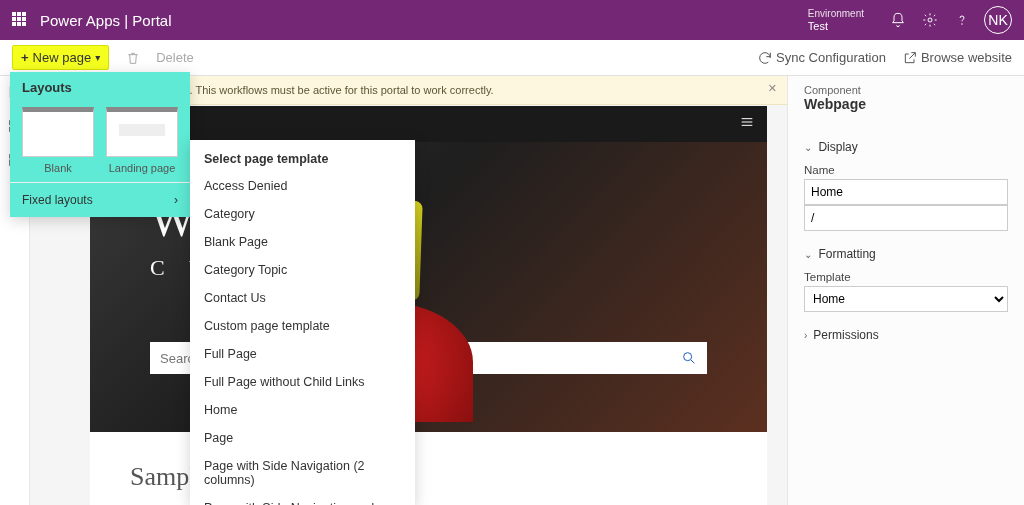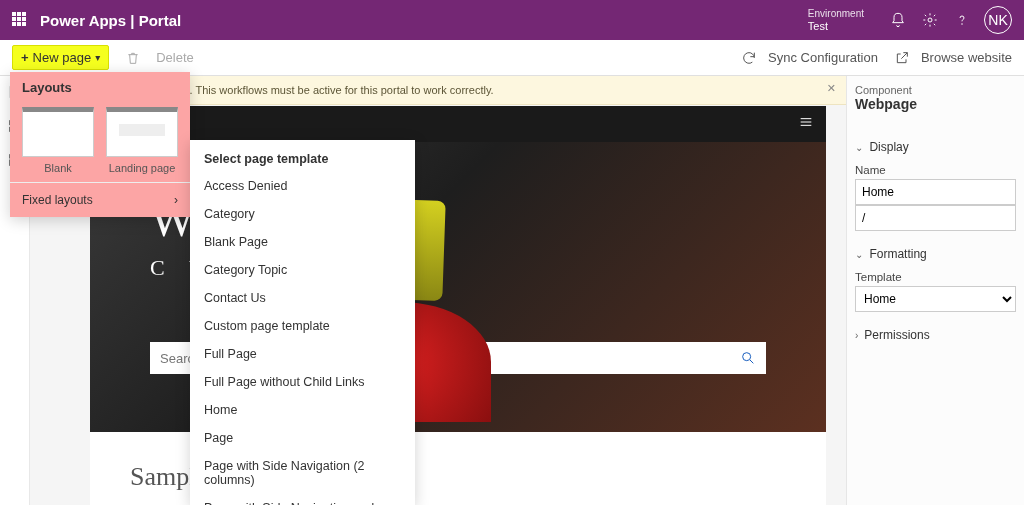--- a/index.html
+++ b/index.html
@@ -1,65 +1,65 @@
 <!DOCTYPE html>
 <html><head>
 <meta charset="utf-8">
 <style>
 *{margin:0;padding:0;box-sizing:border-box;font-family:"Segoe UI",Arial,sans-serif}
 body{width:1024px;height:505px;overflow:hidden;background:#f5f5f5;font-size:13px}
 .header{height:40px;background:#742774;color:#fff;display:flex;align-items:center;padding:0 12px}
 .header .waffle{width:16px;height:16px;margin-right:12px;display:grid;grid-template-columns:repeat(3,4px);grid-template-rows:repeat(3,4px);gap:1px}
 .header .waffle span{background:#fff}
-.header .title{font-size:15px;font-weight:700}
+.header .title{font-size:15px;font-weight:400}
 .header .spacer{flex:1}
 .header .env{font-size:11px;line-height:13px;margin-right:18px}
 .header .env .label{opacity:.85;font-size:10px}
 .header .icon-btn{width:32px;height:32px;display:flex;align-items:center;justify-content:center;cursor:pointer;color:#fff}
 .header .avatar{width:28px;height:28px;border:1px solid #fff;border-radius:50%;display:flex;align-items:center;justify-content:center;margin-left:6px;font-size:14px}
 .toolbar{height:36px;background:#fff;border-bottom:1px solid #e0e0e0;display:flex;align-items:center;padding:0 12px}
 .toolbar .new-page{background:#f5ff1e;border:1px solid #d8e000;padding:4px 8px;display:flex;align-items:center;cursor:pointer;color:#333;border-radius:2px}
 .toolbar .new-page .plus{font-weight:bold;margin-right:4px}
 .toolbar .new-page .chev{margin-left:4px;font-size:10px}
 .toolbar .delete{margin-left:16px;color:#aaa;display:flex;align-items:center;gap:15px}
 .toolbar .spacer{flex:1}
-.toolbar .sync,.toolbar .browse{margin-left:16px;color:#555;display:flex;align-items:center;gap:11px;cursor:pointer}
+.toolbar .sync,.toolbar .browse{margin-left:16px;color:#555;display:flex;align-items:center;gap:3px;cursor:pointer}
 .body-row{display:flex;height:429px}
 .leftrail{width:30px;background:#fff;border-right:1px solid #e8e8e8;display:flex;flex-direction:column;align-items:center;padding-top:8px;gap:18px}
 .leftrail .ic{width:16px;height:16px;color:#666}
 .canvas{flex:1;background:#f5f5f5;position:relative;overflow:hidden}
 .warning{position:absolute;left:0;right:0;top:0;background:#fdf7df;color:#5c5536;font-size:11px;padding:8px 30px;border-bottom:1px solid #eee4c0}
 .warning .close{position:absolute;right:10px;top:6px;color:#888;cursor:pointer}
 .portal-frame{position:absolute;left:60px;right:20px;top:30px}
 .portal-header{background:#1a1a1a;color:#fff;height:36px;display:flex;align-items:center;padding:0 12px;font-size:17px;font-weight:300}
 .portal-header .burger{margin-left:auto;color:#fff}
 .hero{height:290px;background:linear-gradient(135deg,#3a3a3a 0%,#1e1e1e 40%,#5c3020 100%);position:relative;overflow:hidden}
 .hero::before{content:"";position:absolute;left:40%;top:20%;width:60px;height:100px;background:linear-gradient(180deg,#d4d020 0%,#8a8714 100%);border-radius:8px;transform:rotate(2deg)}
 .hero::after{content:"";position:absolute;left:30%;top:55%;width:180px;height:120px;background:radial-gradient(circle,#d92020 0%,#8a0f0f 100%);border-radius:50% 50% 0 0}
 .hero h1{color:#fff;font-size:48px;font-weight:300;letter-spacing:20px;padding:50px 0 8px 60px;font-family:Georgia,serif}
 .hero h2{color:#fff;font-size:22px;font-weight:300;letter-spacing:24px;padding-left:60px;font-family:Georgia,serif}
 .hero .searchbar{position:absolute;left:60px;right:60px;top:200px;height:32px;background:#fff;display:flex}
 .hero .searchbar input{flex:1;border:none;padding:0 10px;font-size:13px;outline:none}
 .hero .searchbar .sbtn{width:36px;display:flex;align-items:center;justify-content:center;color:#1a5fbf;cursor:pointer}
 .sample{background:#fff;padding:30px 40px;color:#555;font-size:26px;font-family:Georgia,serif;font-weight:300}
-.layouts-popup{position:absolute;left:10px;top:72px;width:180px;background:#fca5a5;box-shadow:0 3px 14px rgba(0,0,0,.18);z-index:30}
+.layouts-popup{position:absolute;left:10px;top:72px;width:180px;background:#5eead4;box-shadow:0 3px 14px rgba(0,0,0,.18);z-index:30}
 .layouts-popup .hdr{padding:8px 12px;font-weight:600;font-size:13px;color:#333}
 .layouts-popup .thumbs{display:flex;gap:12px;padding:4px 12px 8px}
 .layouts-popup .thumb{width:74px;text-align:center;cursor:pointer}
 .layouts-popup .thumb .box{height:50px;border:1px solid #ccc;background:#fff;border-top:5px solid #888;margin-bottom:5px;position:relative}
 .layouts-popup .thumb.landing .box::after{content:"";position:absolute;left:12px;right:12px;top:12px;height:12px;background:#eee}
 .layouts-popup .thumb .lbl{font-size:11px;color:#555}
 .layouts-popup .fixed{padding:10px 12px;border-top:1px solid #eee;display:flex;justify-content:space-between;font-size:12px;color:#333;cursor:pointer}
 .templates-popup{position:absolute;left:190px;top:140px;width:225px;background:#fff;box-shadow:0 3px 14px rgba(0,0,0,.18);z-index:40;padding:6px 0;max-height:365px;overflow:auto}
 .templates-popup .thdr{padding:6px 14px;font-weight:600;font-size:12.5px;color:#333}
 .templates-popup .item{padding:7px 14px;font-size:12.5px;color:#333;cursor:pointer}
 .statusbar{position:absolute;left:0;right:0;bottom:0;height:24px;background:#fff;border-top:1px solid #e0e0e0;display:flex;align-items:center;justify-content:flex-end;padding:0 14px;gap:14px;color:#6f3faf;font-size:12px}
 .statusbar .check{color:#6f3faf}
 .statusbar .code{color:#666;cursor:pointer}
-.right-pane{width:178px;background:#fcfcfc;border-left:1px solid #e6e6e6;padding:8px 8px;color:#333;font-size:12px;overflow:auto}
+.right-pane{width:237px;background:#fcfcfc;border-left:1px solid #e6e6e6;padding:8px 16px;color:#333;font-size:12px;overflow:auto}
 .right-pane .comp{color:#666;font-size:11px}
 .right-pane .compname{font-weight:600;font-size:14px;margin-bottom:28px}
 .right-pane .section{margin-bottom:16px}
 .right-pane .sechdr{display:flex;align-items:center;gap:6px;font-size:12px;color:#333;margin-bottom:10px;cursor:pointer}
 .right-pane .sechdr .chv{font-size:10px;color:#666}
 .right-pane label{display:block;color:#444;font-size:11.5px;margin:6px 0 3px}
 .right-pane input[type=text]{width:100%;height:26px;border:1px solid #ccc;padding:0 6px;font-size:12px}
 .right-pane select{width:100%;height:26px;border:1px solid #ccc;padding:0 4px;font-size:12px;background:#fff}
 svg{width:16px;height:16px;fill:none;stroke:currentColor;stroke-width:1.5}
 </style>

